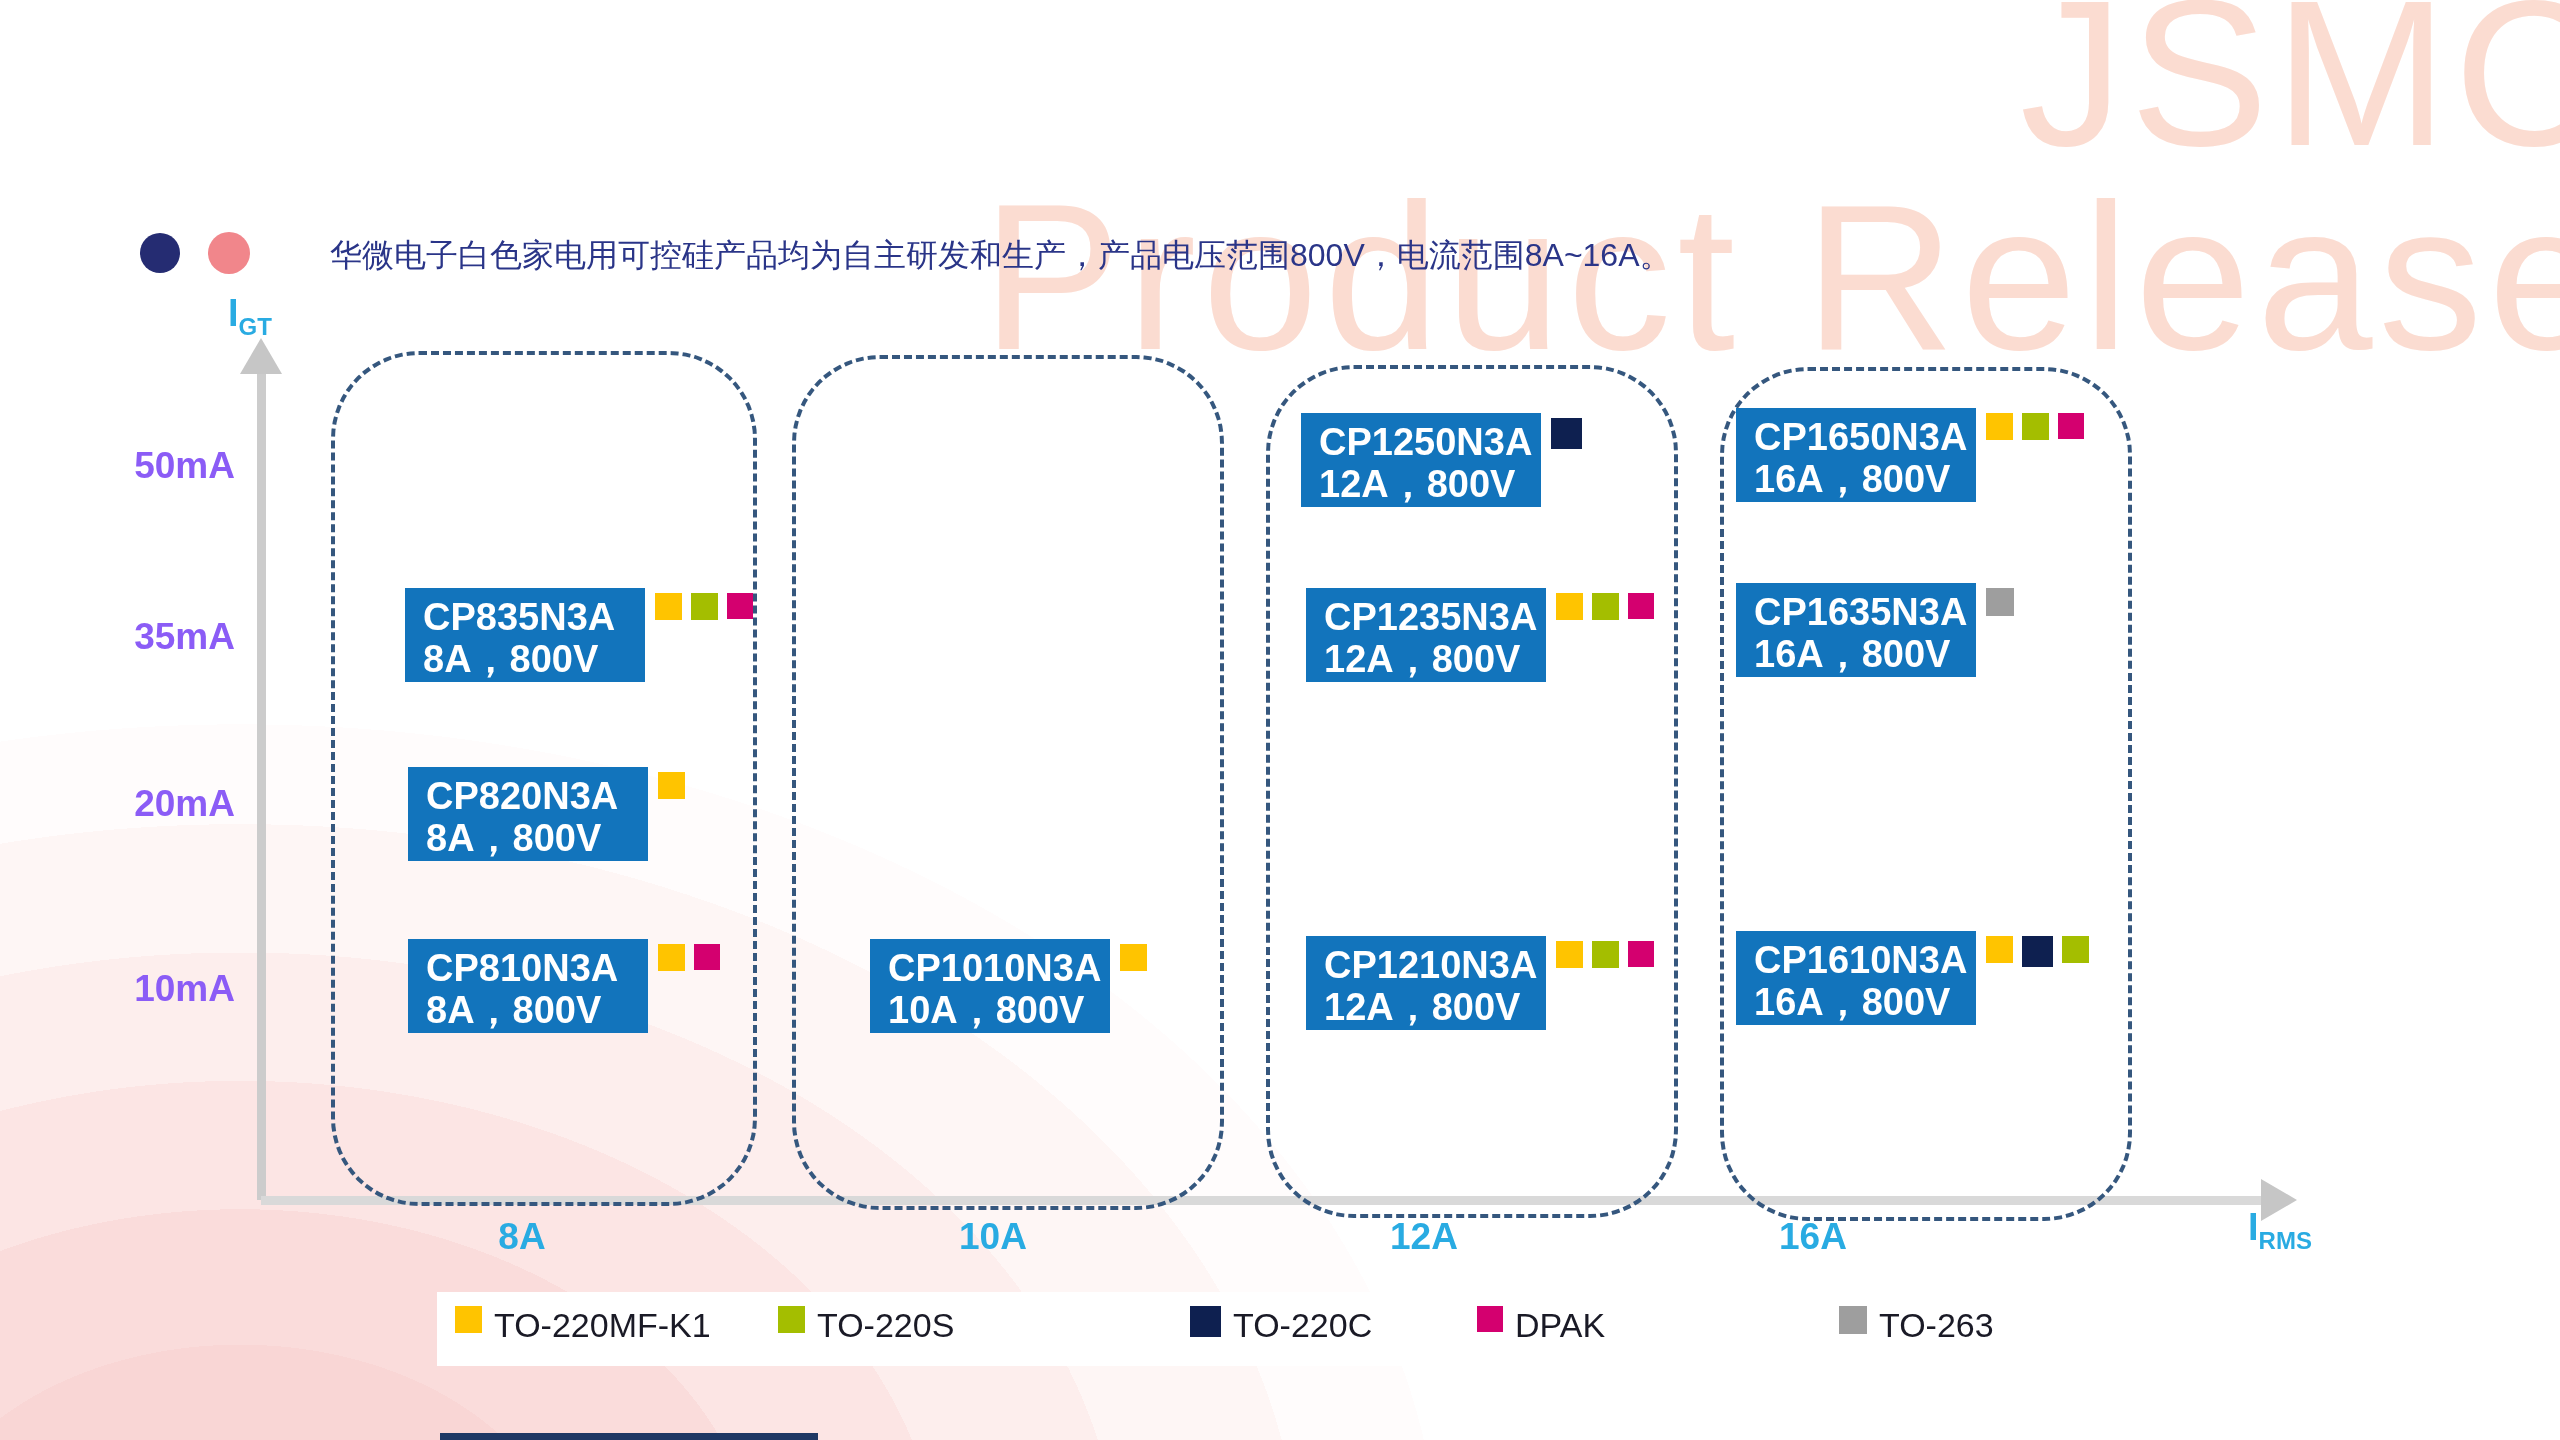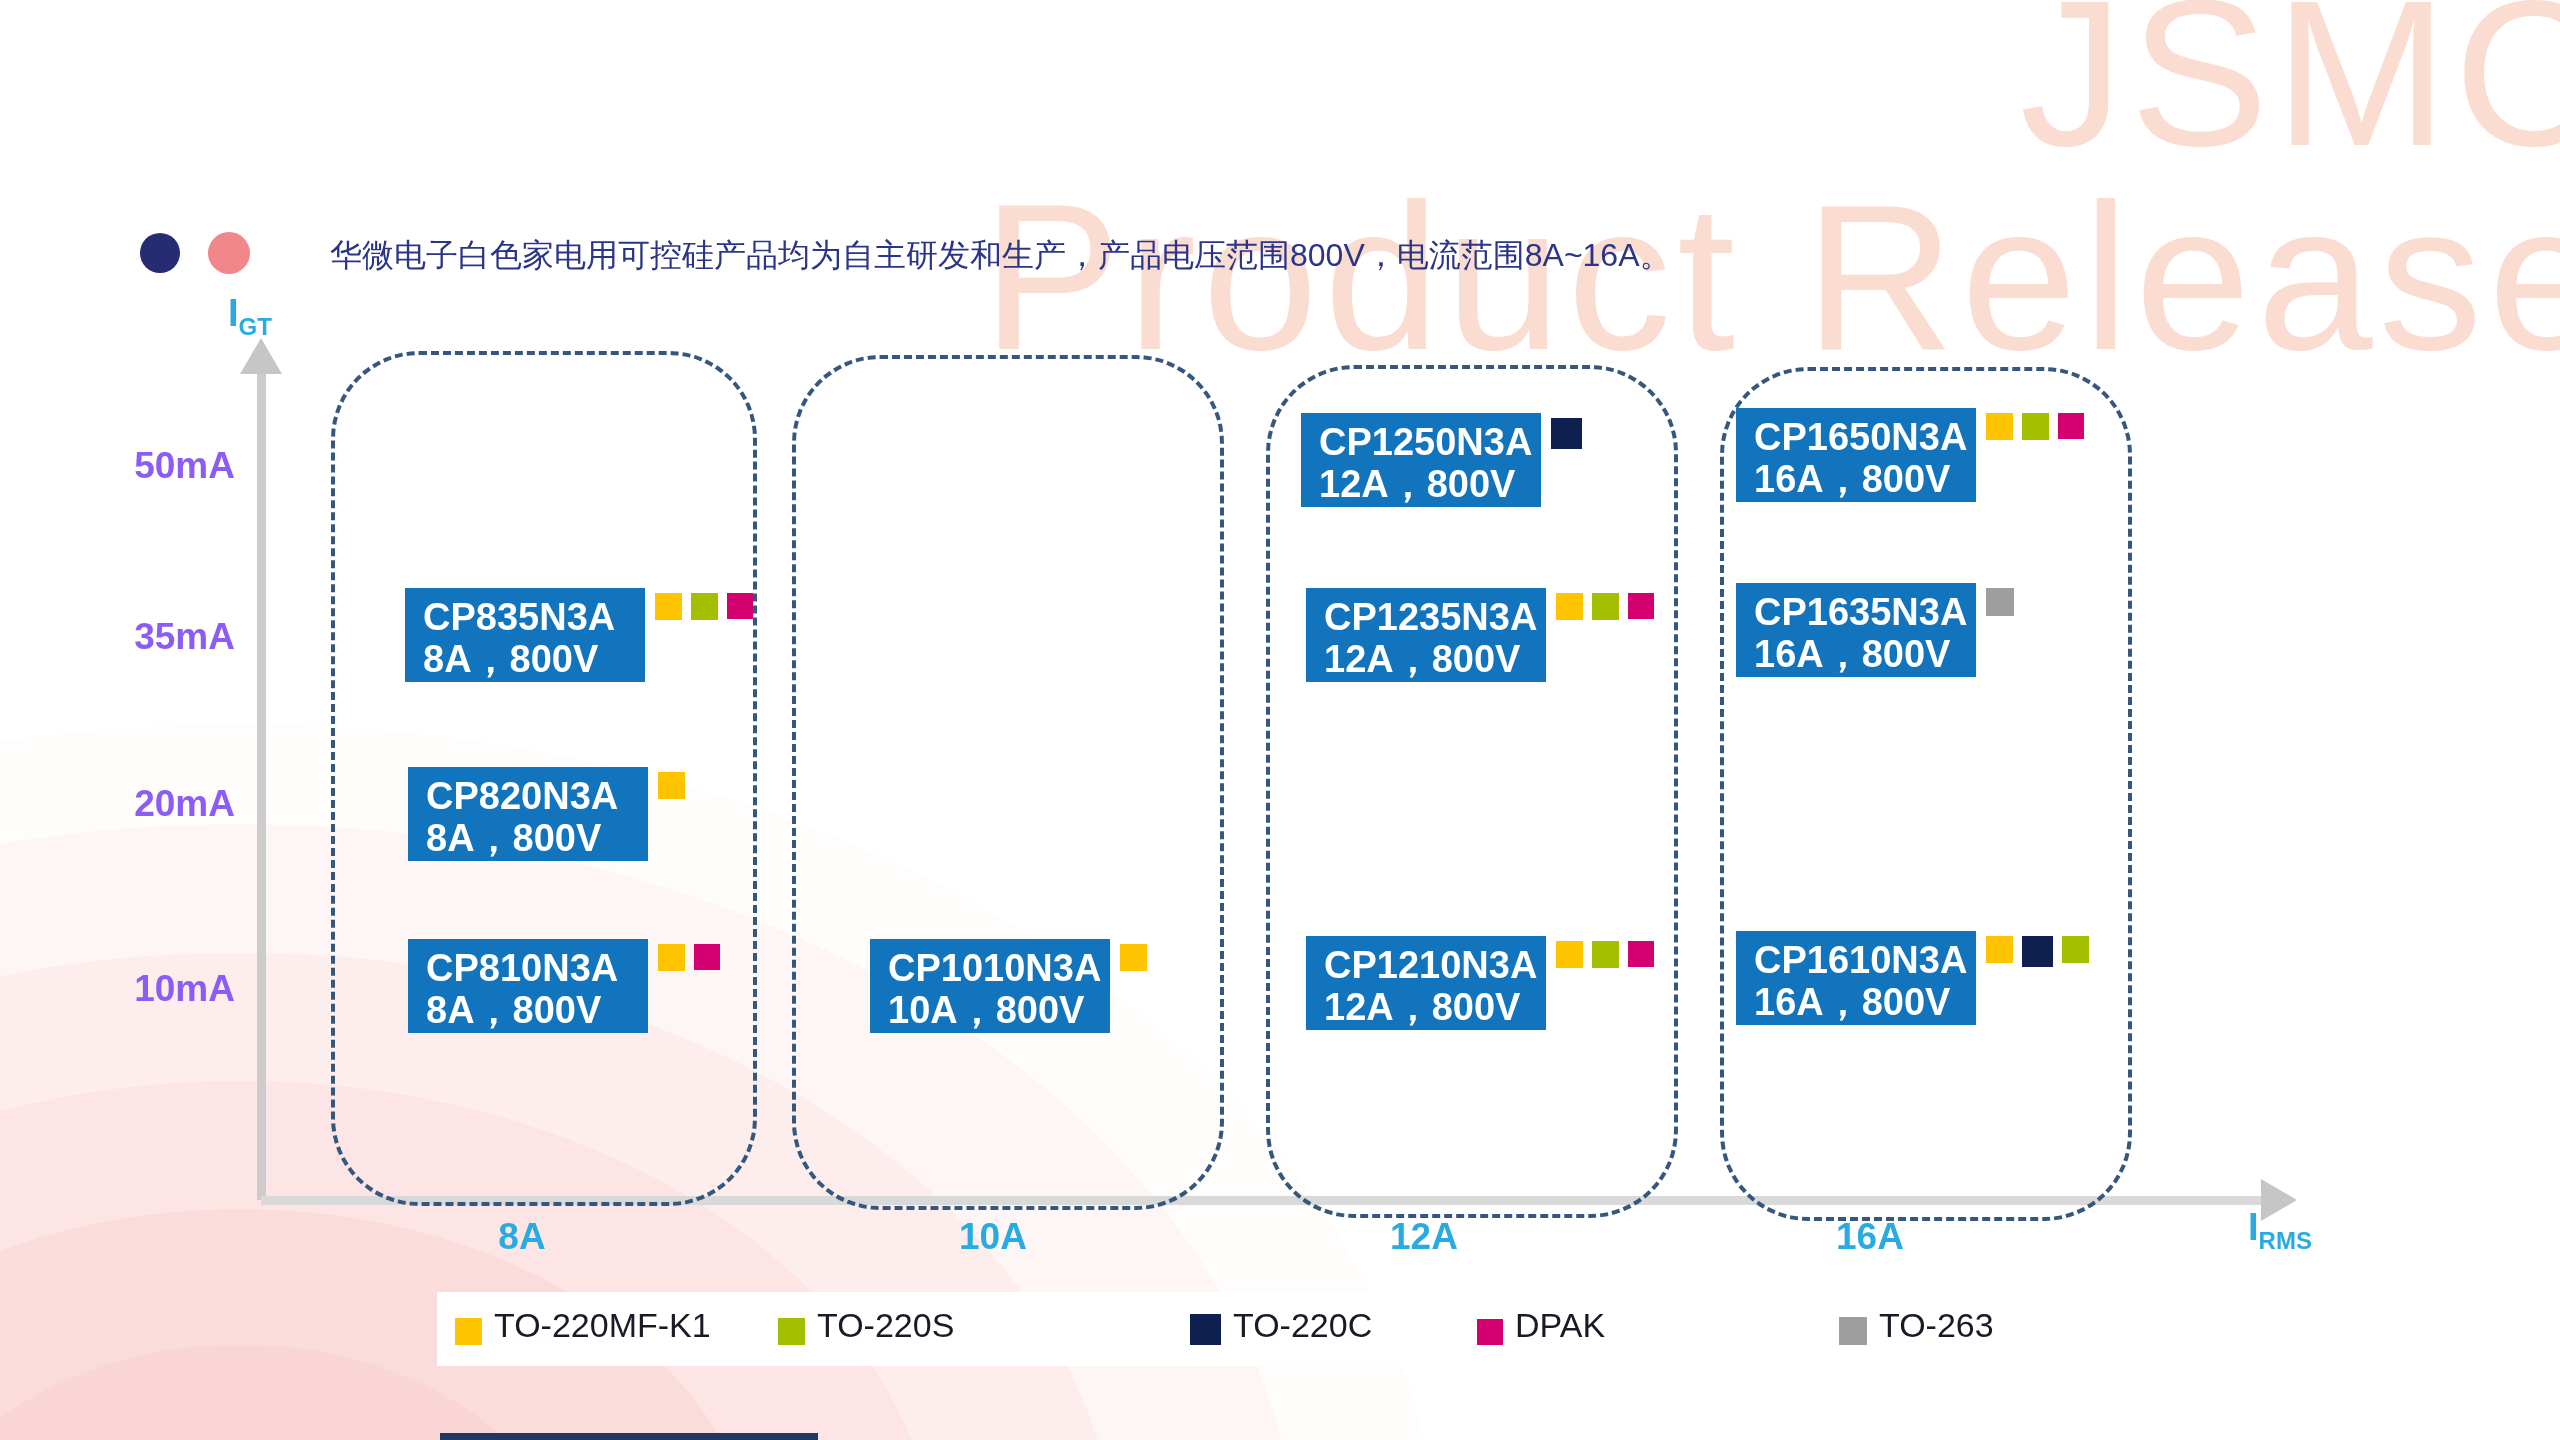--- a/index.html
+++ b/index.html
@@ -51,21 +51,21 @@
 
   
   .product{position:absolute;font-weight:bold;}
   .pbox{width:240px;height:94px;background:#1274bc;color:#ffffff;
     padding:8px 0 0 18px;box-sizing:border-box;font-size:38px;line-height:42px;}
   .pkg-row{position:absolute;left:250px;top:5px;display:flex;align-items:flex-start;gap:9px;}
   .pkg-sq{display:inline-block;}
 
   
   .legend-bar{position:absolute;left:437px;top:1292px;width:1625px;height:74px;background:#ffffff;}
-  .legend-item{position:absolute;top:1306px;display:flex;align-items:flex-end;gap:12px;
+  .legend-item{position:absolute;top:1306px;display:flex;align-items:flex-start;gap:12px;
     color:#1a1a26;font-size:34px;font-weight:500;white-space:nowrap;}
 
   .bottom-bar{position:absolute;left:440px;top:1433px;width:378px;height:7px;background:#1f3864;}
 </style>
 </head>
 <body>
 
 <div id="slide">
 
   <div class="bg-rings"></div>
@@ -94,21 +94,21 @@
   </div>
 
   <div class="ytick" style="top:445px;">50mA</div>
   <div class="ytick" style="top:616px;">35mA</div>
   <div class="ytick" style="top:783px;">20mA</div>
   <div class="ytick" style="top:968px;">10mA</div>
 
   <div class="xtick" style="left:452px;">8A</div>
   <div class="xtick" style="left:923px;">10A</div>
   <div class="xtick" style="left:1354px;">12A</div>
-  <div class="xtick" style="left:1800px;">16A</div>
+  <div class="xtick" style="left:1743px;">16A</div>
 
   <div class="col" style="left:331px;top:351px;width:418px;height:847px;"></div>
   <div class="col" style="left:792px;top:355px;width:424px;height:847px;"></div>
   <div class="col" style="left:1266px;top:365px;width:404px;height:845px;"></div>
   <div class="col" style="left:1720px;top:367px;width:404px;height:846px;"></div>
 
   <div class="product" style="left:405px;top:588px;">
     <div class="pbox">
       <div>CP835N3A</div>
       <div>8A，800V</div>

